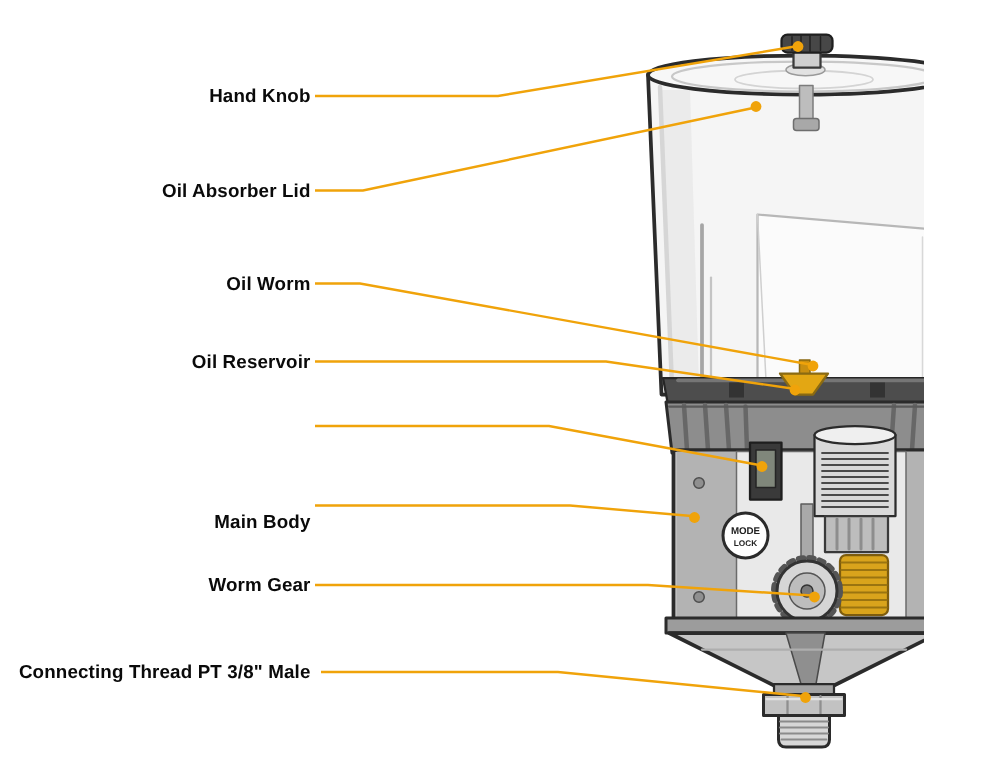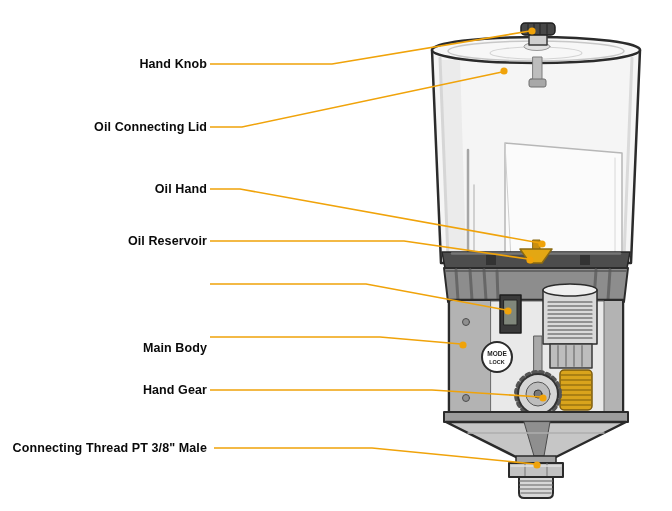--- a/index.html
+++ b/index.html
@@ -1,17 +1,17 @@
 <!DOCTYPE html>
 <html><head>
 <meta charset="utf-8">
 <style>
   html,body{margin:0;padding:0;background:#fff;}
   .stage{
-    position:relative;width:672px;height:511px;background:#ffffff;
+    position:relative;width:616px;height:511px;background:#ffffff;
     font-family:"Liberation Sans",sans-serif;overflow:hidden;
   }
   .stage svg{position:absolute;left:0;top:0;}
   .label{
     position:absolute;left:0;width:207px;text-align:right;
     font-weight:bold;font-size:12.5px;color:#0a0a0a;
     transform:translateY(-50%);letter-spacing:.1px;white-space:nowrap;
   }
   .label-0{top:64px}.label-1{top:127px}.label-2{top:189px}.label-3{top:241px}
   .label-4{top:284px}.label-5{top:348px}.label-6{top:390px}.label-7{top:448px}
@@ -177,19 +177,19 @@
         <circle cx="543" cy="398" r="3.6" stroke="none" fill="#F0A30A"></circle>
       </g>
       <g>
         <polyline points="214,448 372,448 535,464"></polyline>
         <circle cx="537" cy="465" r="3.6" stroke="none" fill="#F0A30A"></circle>
       </g>
     </g>
   </svg>
 
   <div class="label label-0">Hand Knob</div>
-  <div class="label label-1">Oil Connecting Lid</div>
-  <div class="label label-2">Oil Hand</div>
+  <div class="label label-1">Oil Absorber Lid</div>
+  <div class="label label-2">Oil Worm</div>
   <div class="label label-3">Oil Reservoir</div>
   <div class="label label-5">Main Body</div>
-  <div class="label label-6">Hand Gear</div>
+  <div class="label label-6">Worm Gear</div>
   <div class="label label-7">Connecting Thread PT 3/8" Male</div>
 </div>
 
 </body></html>

